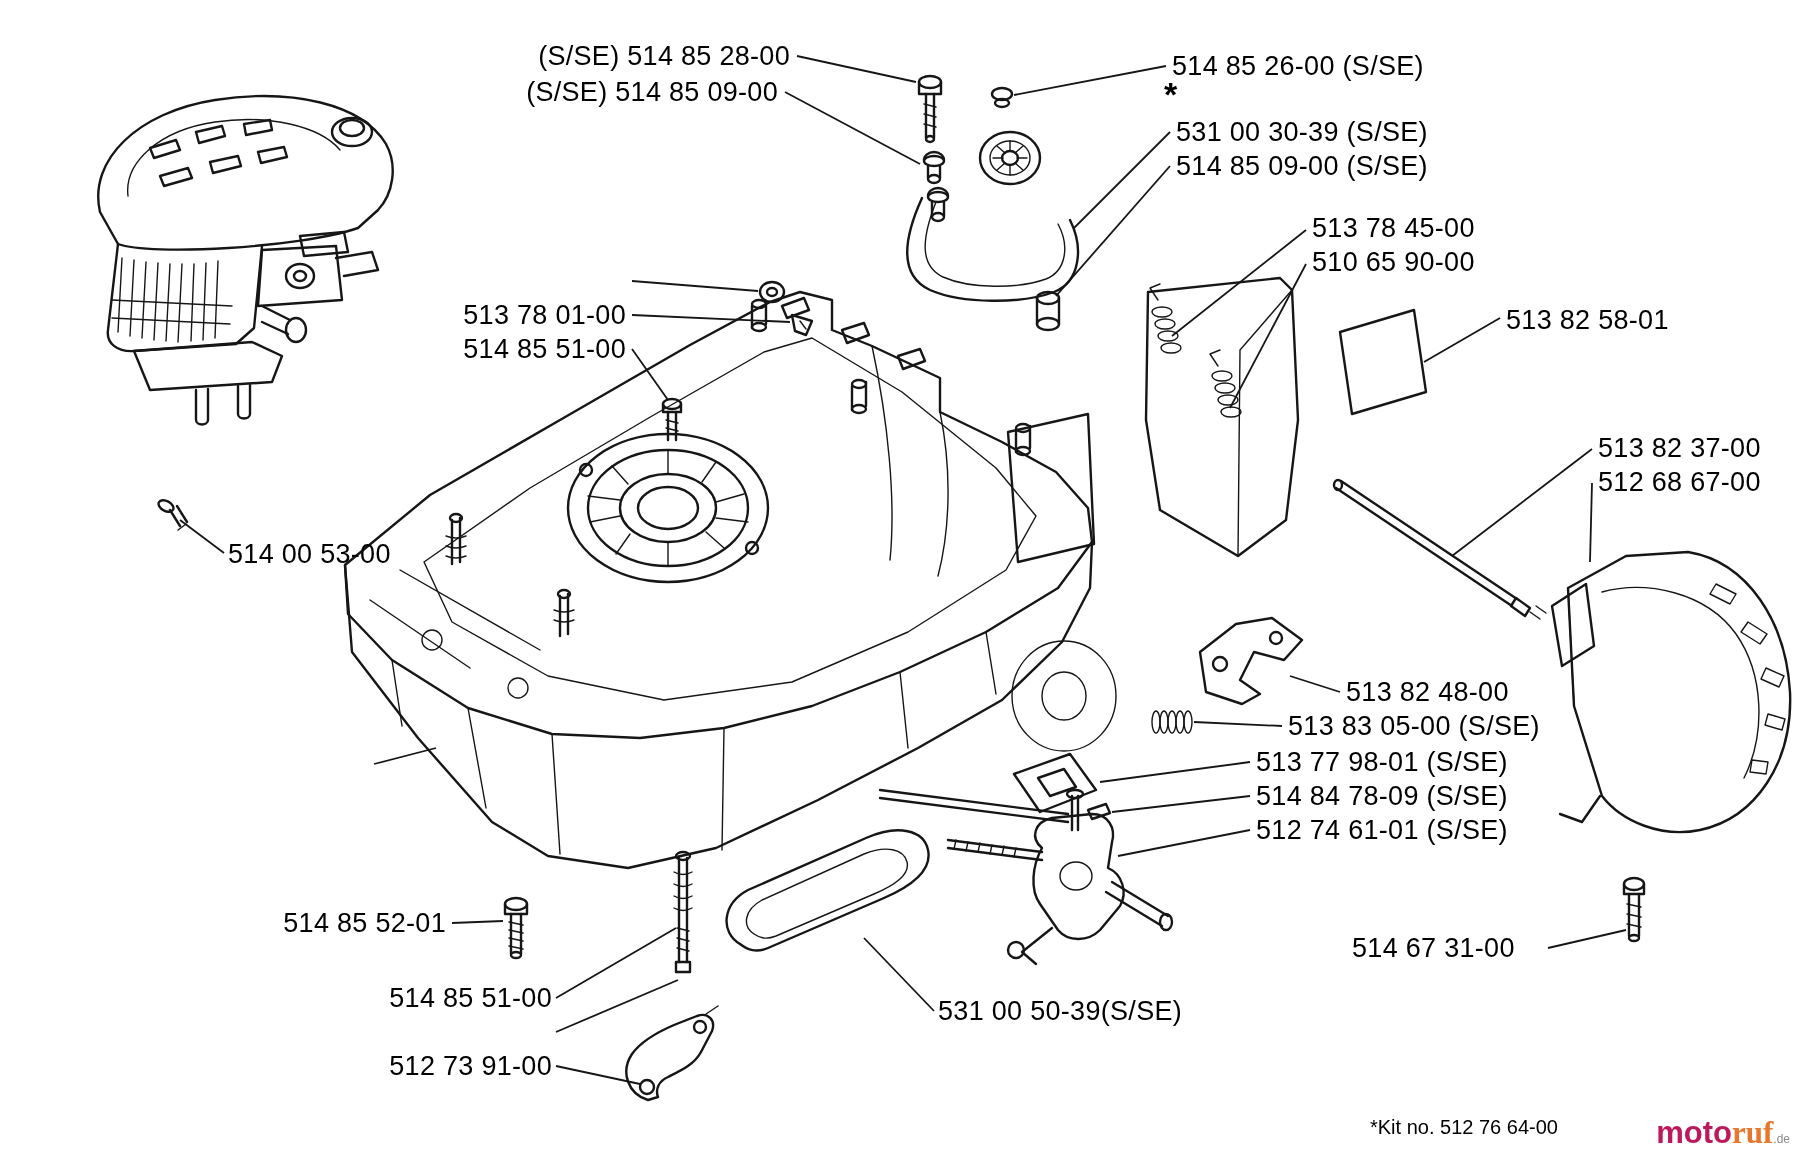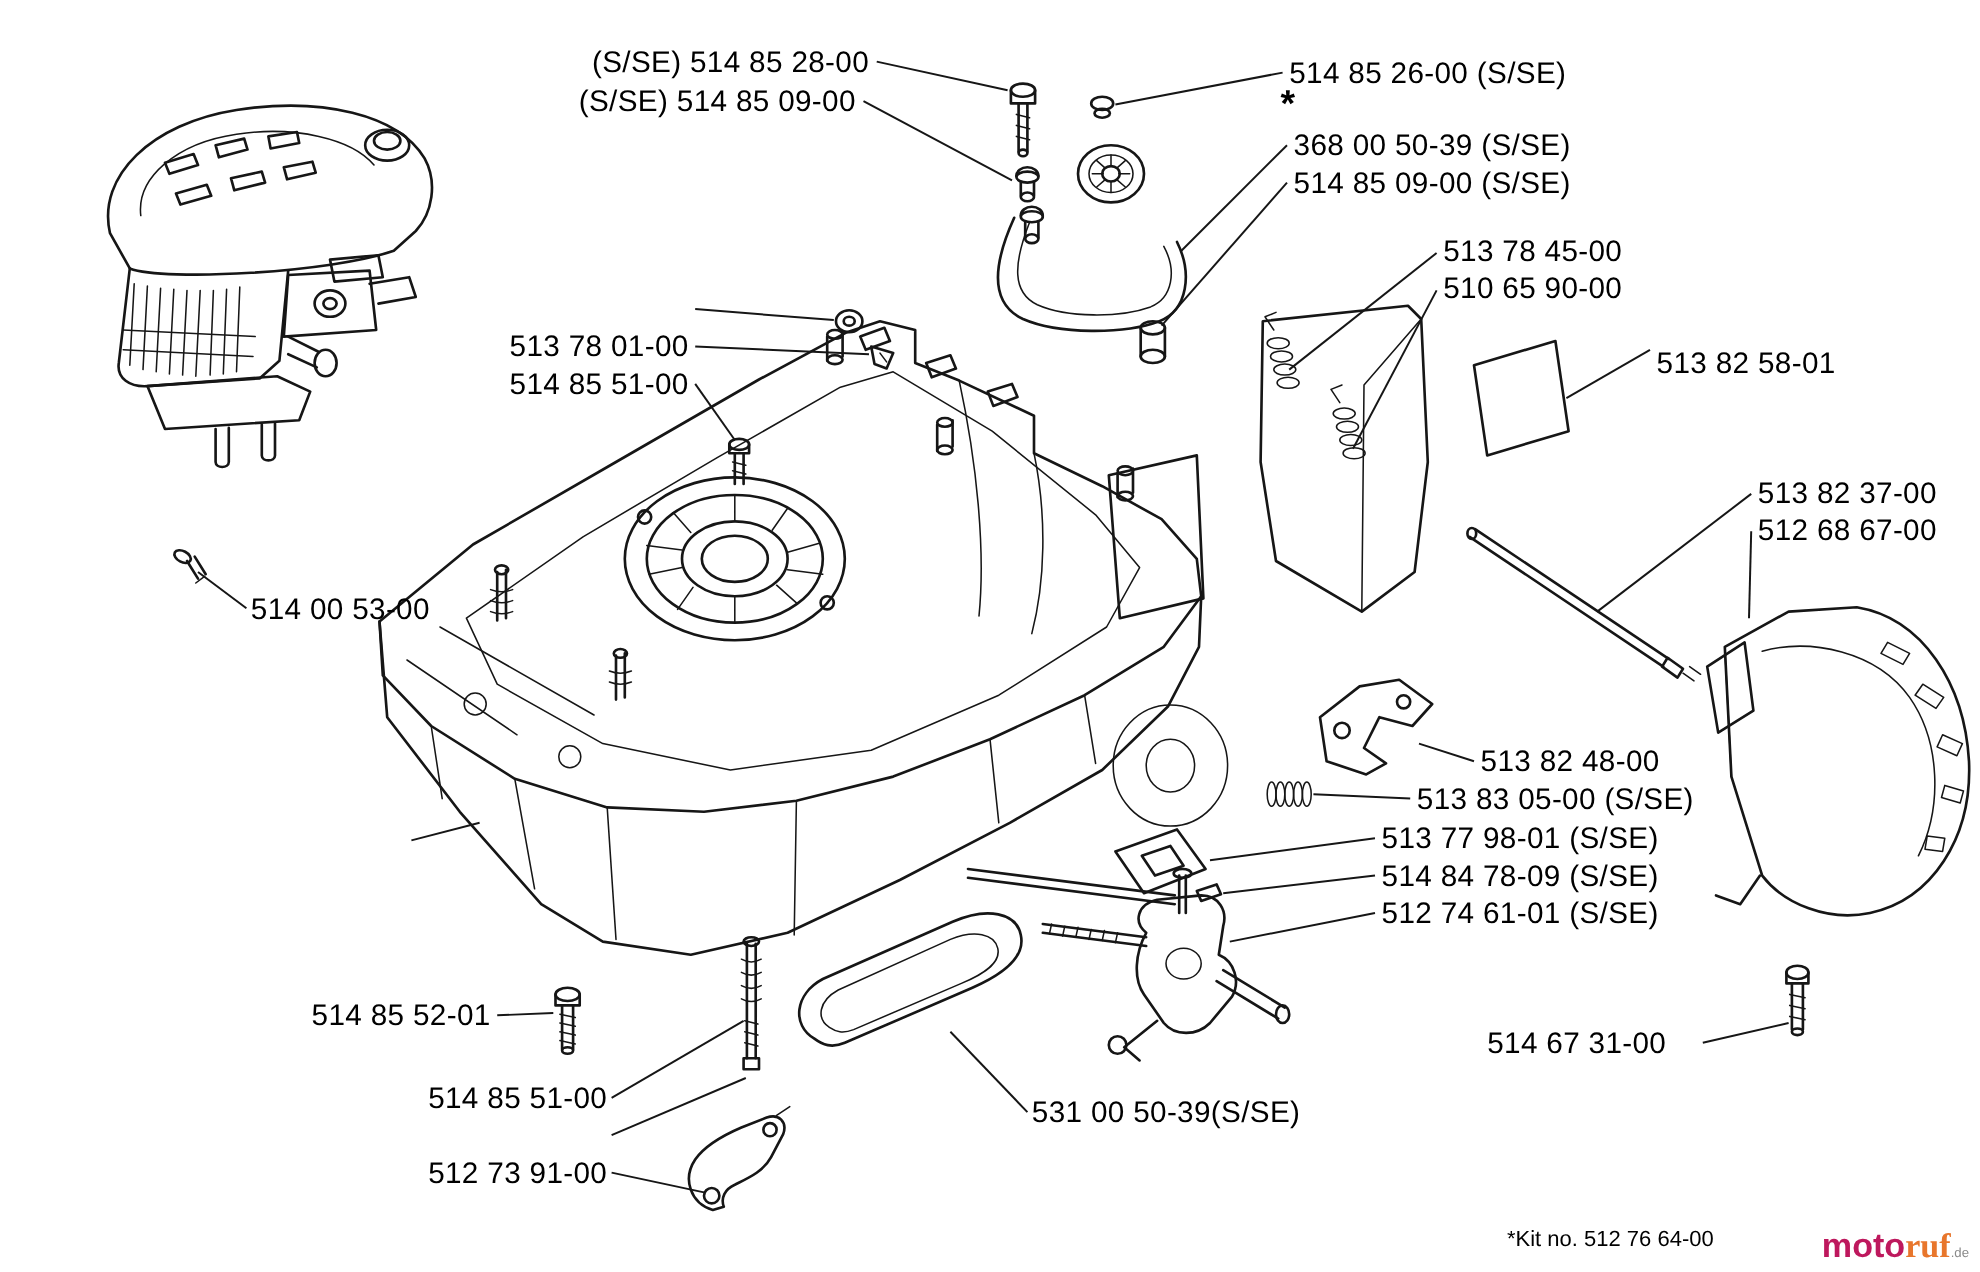--- a/index.html
+++ b/index.html
@@ -294,25 +294,25 @@
       <path d="M556,1032 L678,980"></path>
       <path d="M556,1066 L640,1084"></path>
       <path d="M934,1011 L864,938"></path>
     </g>
   </svg>
 
   <div class="part-label ar" style="left:460px;top:42px">(S/SE) 514 85 28-00</div>
   <div class="part-label ar" style="left:448px;top:78px">(S/SE) 514 85 09-00</div>
   <div class="part-label" style="left:1172px;top:52px">514 85 26-00 (S/SE)</div>
   <div class="part-label asterisk" style="left:1164px;top:80px">*</div>
-  <div class="part-label" style="left:1176px;top:118px">368 00 50-39 (S/SE)</div>
+  <div class="part-label" style="left:1176px;top:118px">531 00 30-39 (S/SE)</div>
   <div class="part-label" style="left:1176px;top:152px">514 85 09-00 (S/SE)</div>
   <div class="part-label" style="left:1312px;top:214px">513 78 45-00</div>
   <div class="part-label" style="left:1312px;top:248px">510 65 90-00</div>
-  <div class="part-label" style="left:1506px;top:316px">513 82 58-01</div>
+  <div class="part-label" style="left:1506px;top:306px">513 82 58-01</div>
   <div class="part-label ar" style="left:296px;top:301px">513 78 01-00</div>
   <div class="part-label ar" style="left:296px;top:335px">514 85 51-00</div>
   <div class="part-label" style="left:1598px;top:434px">513 82 37-00</div>
   <div class="part-label" style="left:1598px;top:468px">512 68 67-00</div>
   <div class="part-label" style="left:228px;top:540px">514 00 53-00</div>
   <div class="part-label" style="left:1346px;top:678px">513 82 48-00</div>
   <div class="part-label" style="left:1288px;top:712px">513 83 05-00 (S/SE)</div>
   <div class="part-label" style="left:1256px;top:748px">513 77 98-01 (S/SE)</div>
   <div class="part-label" style="left:1256px;top:782px">514 84 78-09 (S/SE)</div>
   <div class="part-label" style="left:1256px;top:816px">512 74 61-01 (S/SE)</div>

